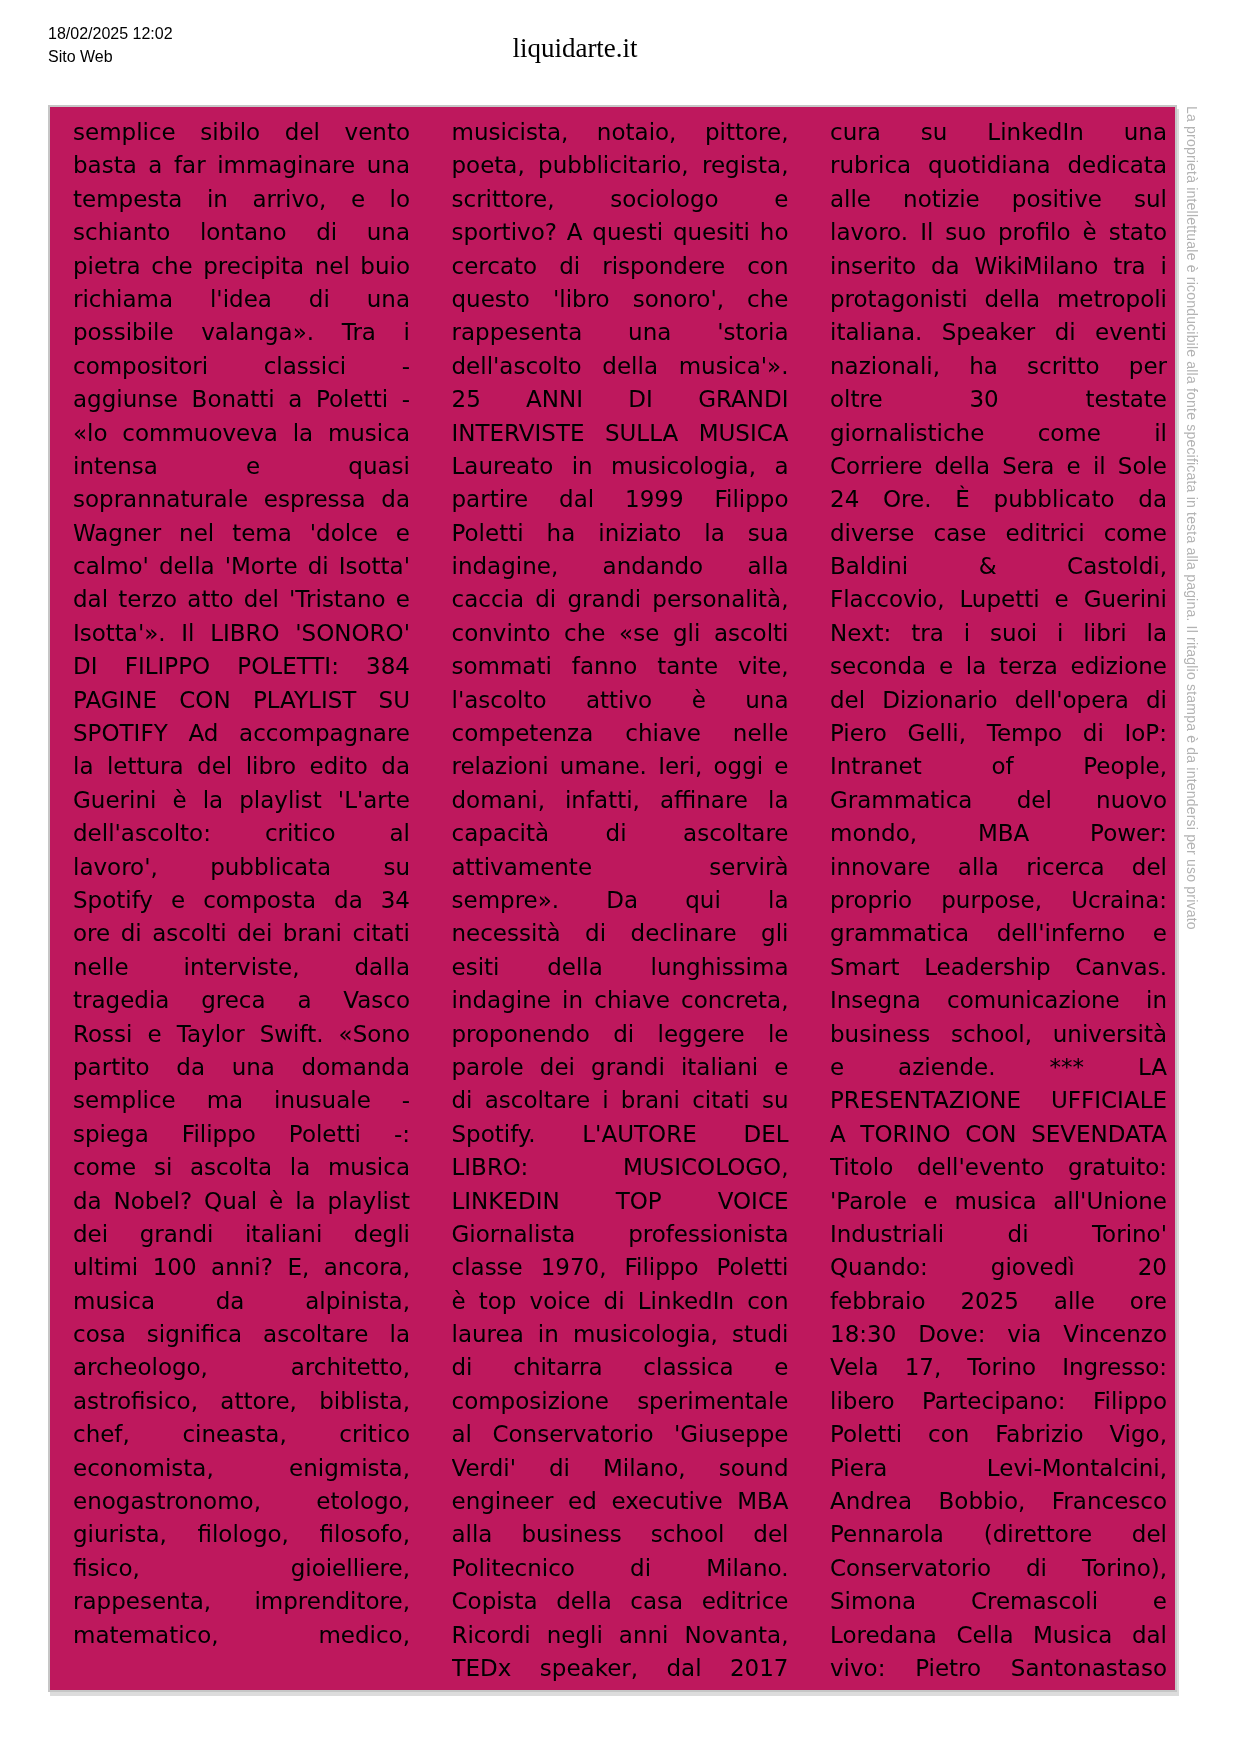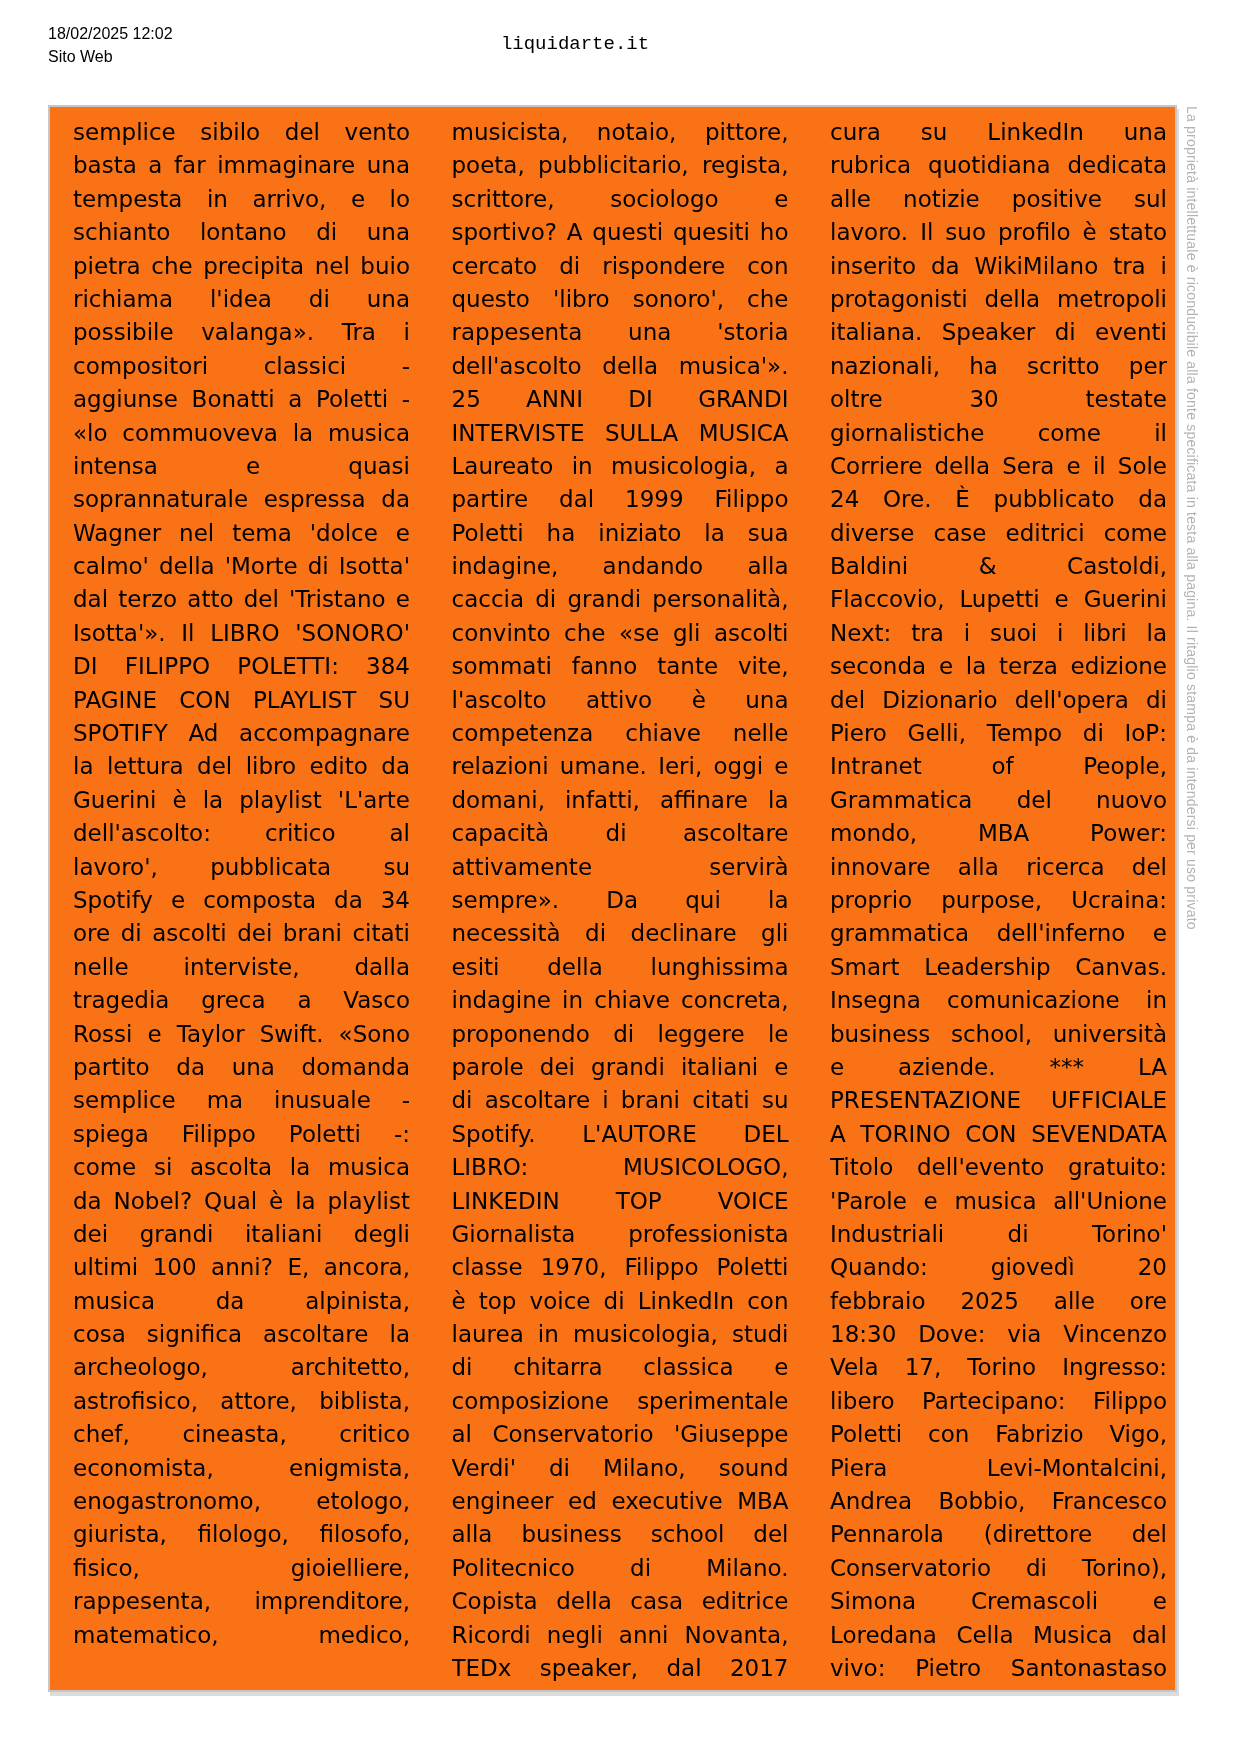--- a/index.html
+++ b/index.html
@@ -24,34 +24,34 @@
     line-height: 23px;
     color: #000;
     white-space: nowrap;
   }
   .site-title {
     position: absolute;
     left: 0;
     top: 33px;
     width: 1150px;
     text-align: center;
-    font-family: Liberation Mono, monospace;
-    font-size: 19px;
+    font-family: Liberation Serif, serif;
+    font-size: 27px;
     color: #000;
   }
   .content-box {
     position: absolute;
     left: 48px;
     top: 105px;
     width: 1129px;
     height: 1587px;
     box-sizing: border-box;
     border: 2px solid #c6c6c6;
     box-shadow: 2px 4px 0 #dcdcdc;
-    background: #f97316;
+    background: #be185d;
   }
   .columns {
     display: flex;
     justify-content: space-between;
     padding: 9px 8px 0 23px;
   }
   .col {
     width: 337px;
     flex: 0 0 337px;
   }

